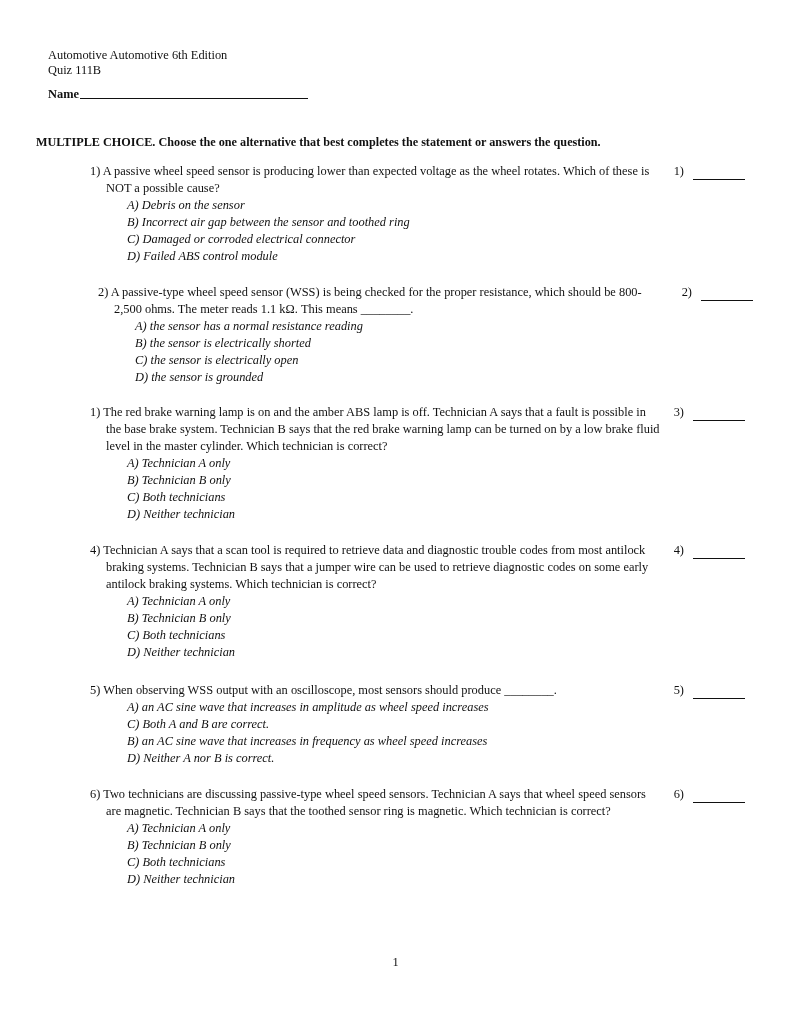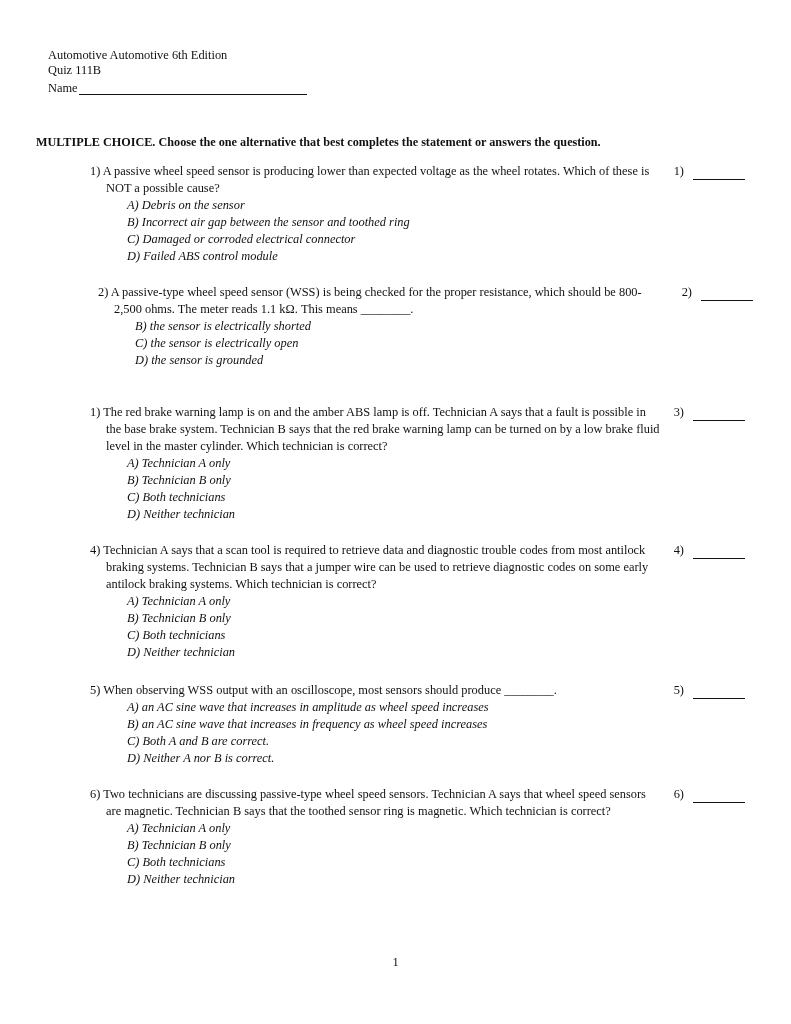--- a/index.html
+++ b/index.html
@@ -5,21 +5,21 @@
   html, body { margin: 0; padding: 0; background: #ffffff; }
   body {
     width: 791px; height: 1024px; position: relative; overflow: hidden;
     font-family: "Liberation Serif", "DejaVu Serif", serif;
     color: #111111;
     font-size: 12.4px;
     line-height: 17px;
   }
   .header { position: absolute; left: 48px; top: 48px; }
   .header div { line-height: 15px; }
-  .name-line { position: absolute; left: 48px; top: 80px; display: flex; align-items: center; }
+  .name-line { position: absolute; left: 48px; top: 86px; display: flex; align-items: flex-start; font-weight: bold; }
   .name-line .underline { display: inline-block; width: 228px; border-bottom: 1px solid #111; height: 12px; margin-left: 1px; }
   .instructions { position: absolute; left: 36px; top: 134px; font-weight: bold; font-size: 12.2px; }
   .question { position: absolute; left: 90px; width: 670px; }
   .q-stem { padding-left: 16px; text-indent: -16px; width: 555px; }
   .q-choices { padding-left: 37px; font-style: italic; }
   .q-choice { white-space: nowrap; }
   .answer-slot { position: absolute; right: 15px; top: 0; display: flex; align-items: flex-end; }
   .answer-slot .num { margin-right: 9px; }
   .answer-slot .blank { display: inline-block; width: 52px; border-bottom: 1.2px solid #111; height: 12px; }
   .page-number { position: absolute; left: 0; width: 791px; text-align: center; top: 954px; }
@@ -49,20 +49,21 @@
   </div>
   <div class="answer-slot">
     <span class="num">1)</span>
     <span class="blank"></span>
   </div>
 </div>
 
 <div class="question" style="top:284px;margin-left:8px;">
   <div class="q-stem">2) A passive-type wheel speed sensor (WSS) is being checked for the proper resistance, which should be 800-2,500 ohms. The meter reads 1.1 kΩ. This means ________.</div>
   <div class="q-choices">
+    <div class="q-choice">A) the sensor has a normal resistance reading</div>
     <div class="q-choice">B) the sensor is electrically shorted</div>
     <div class="q-choice">C) the sensor is electrically open</div>
     <div class="q-choice">D) the sensor is grounded</div>
   </div>
   <div class="answer-slot">
     <span class="num">2)</span>
     <span class="blank"></span>
   </div>
 </div>
 
@@ -91,22 +92,22 @@
   <div class="answer-slot">
     <span class="num">4)</span>
     <span class="blank"></span>
   </div>
 </div>
 
 <div class="question" style="top:682px;">
   <div class="q-stem">5) When observing WSS output with an oscilloscope, most sensors should produce ________.</div>
   <div class="q-choices">
     <div class="q-choice">A) an AC sine wave that increases in amplitude as wheel speed increases</div>
+    <div class="q-choice">C) Both A and B are correct.</div>
     <div class="q-choice">B) an AC sine wave that increases in frequency as wheel speed increases</div>
-    <div class="q-choice">C) Both A and B are correct.</div>
     <div class="q-choice">D) Neither A nor B is correct.</div>
   </div>
   <div class="answer-slot">
     <span class="num">5)</span>
     <span class="blank"></span>
   </div>
 </div>
 
 <div class="question" style="top:786px;">
   <div class="q-stem">6) Two technicians are discussing passive-type wheel speed sensors. Technician A says that wheel speed sensors are magnetic. Technician B says that the toothed sensor ring is magnetic. Which technician is correct?</div>

